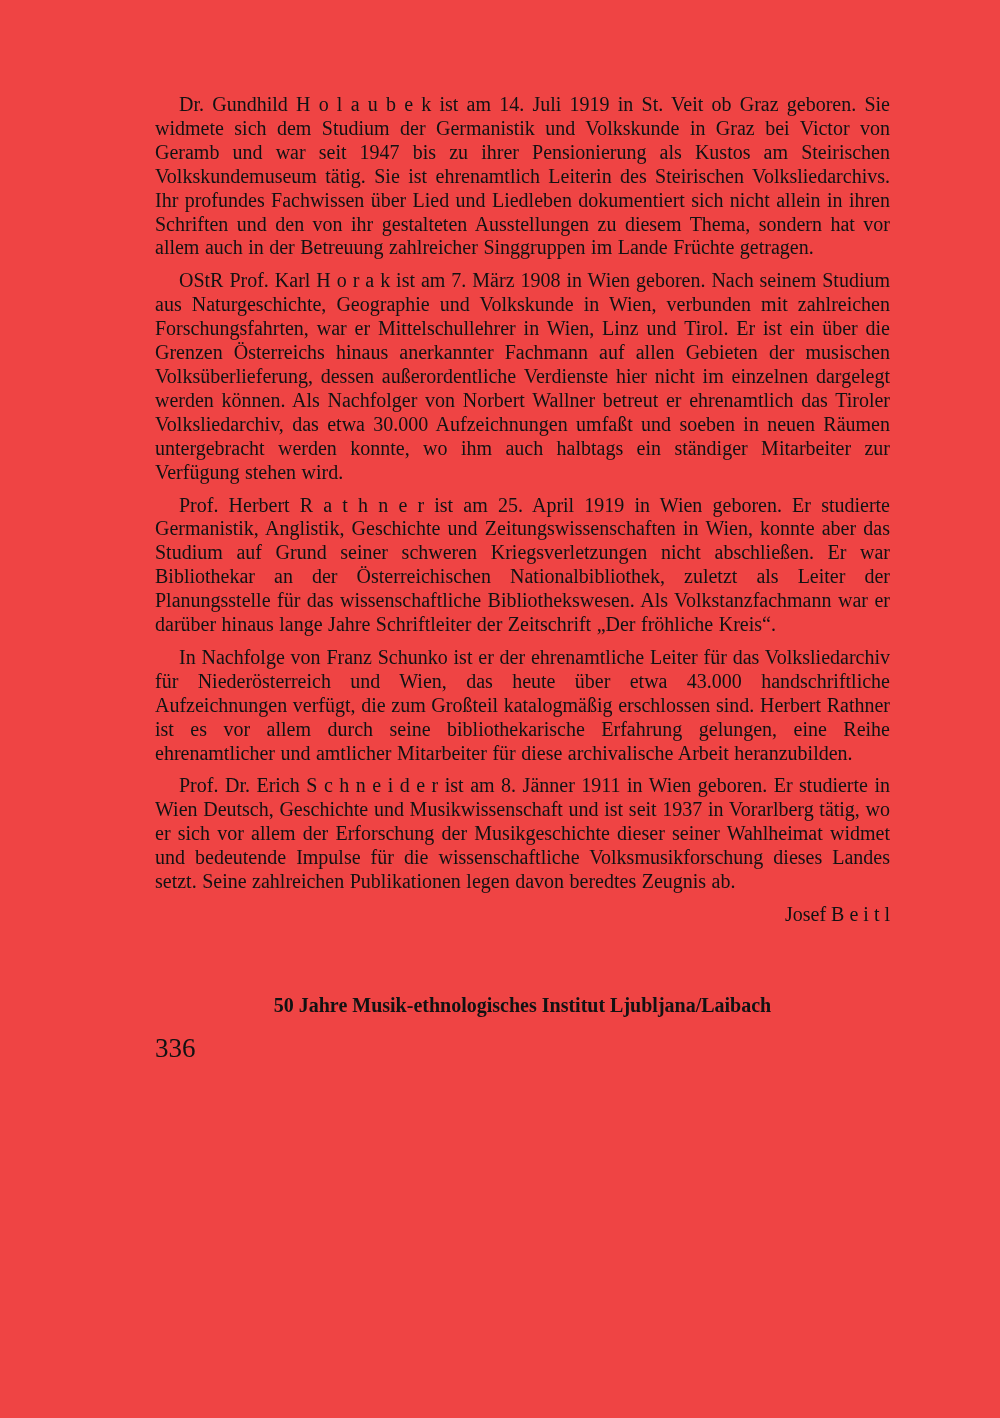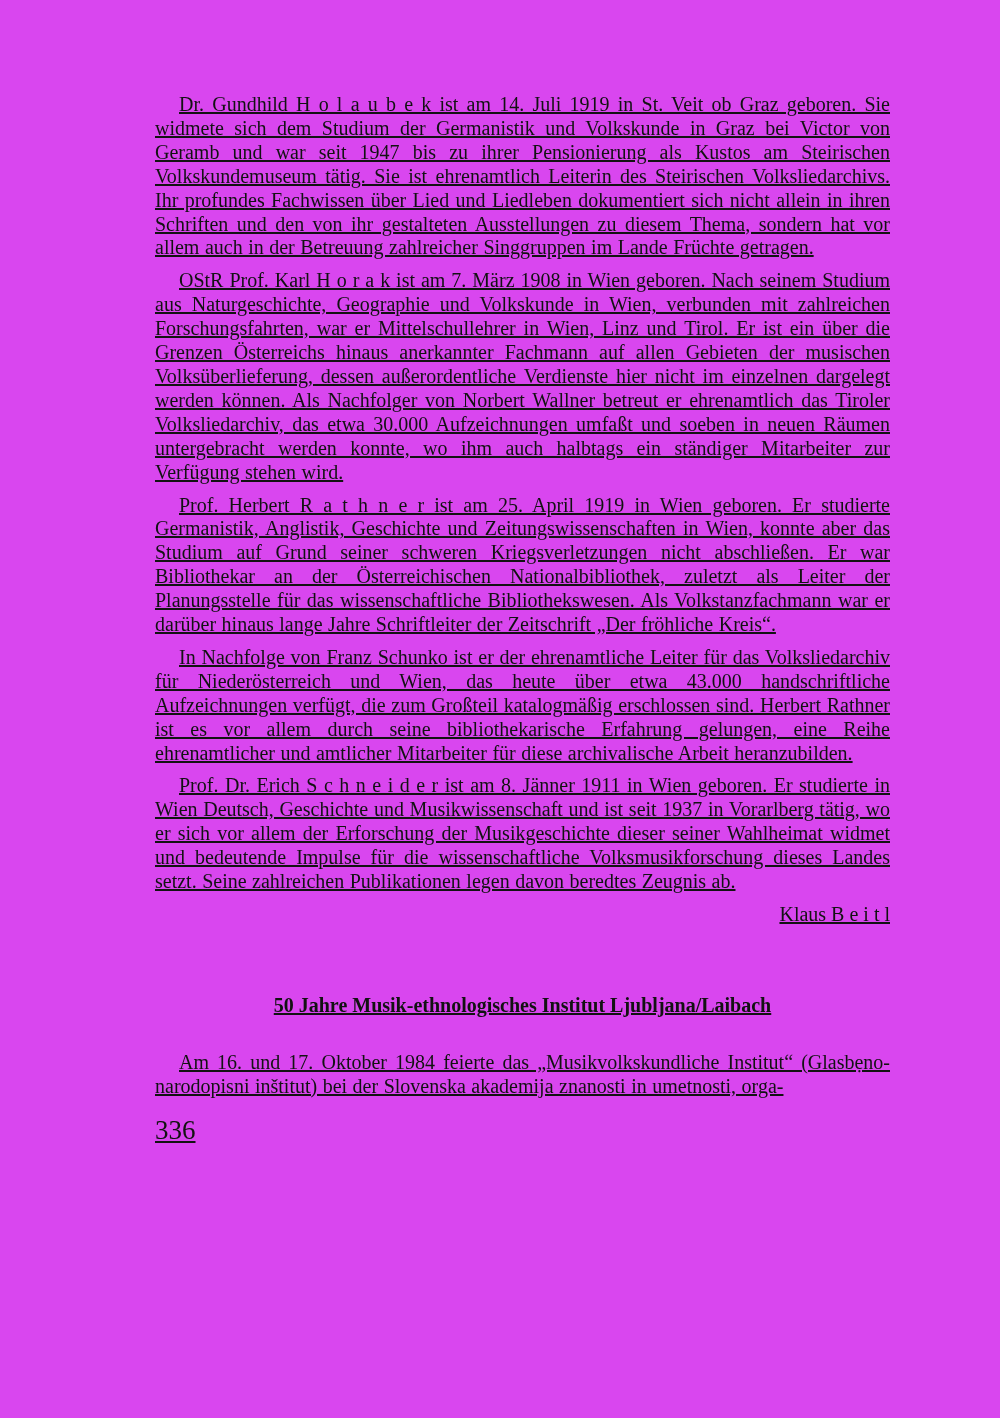--- a/index.html
+++ b/index.html
@@ -13,22 +13,21 @@
     position: relative;
     font-family: "Liberation Serif", "DejaVu Serif", serif;
     color: #121212;
     overflow: hidden;
   }
   .page {
     box-sizing: border-box;
     width: 1000px;
     height: 1418px;
     padding: 93px 110px 3px 155px;
-    background: #d946ef;
-    text-decoration: underline;
+    background: #ef4444;
   }
   .text-block {
     width: 735px;
   }
   .par {
     font-size: 20px;
     line-height: 23.9px;
     text-align: justify;
     text-indent: 24px;
     margin: 0 0 9px 0;
@@ -68,22 +67,21 @@
 
     <p class="par">OStR Prof. Karl H o r a k ist am 7. März 1908 in Wien geboren. Nach seinem Studium aus Naturgeschichte, Geographie und Volkskunde in Wien, verbunden mit zahlreichen Forschungsfahrten, war er Mittelschullehrer in Wien, Linz und Tirol. Er ist ein über die Grenzen Österreichs hinaus anerkannter Fachmann auf allen Gebieten der musischen Volksüberlieferung, dessen außerordentliche Verdienste hier nicht im einzelnen dargelegt werden können. Als Nachfolger von Norbert Wallner betreut er ehrenamtlich das Tiroler Volksliedarchiv, das etwa 30.000 Aufzeichnungen umfaßt und soeben in neuen Räumen untergebracht werden konnte, wo ihm auch halbtags ein ständiger Mitarbeiter zur Verfügung stehen wird.</p>
 
     <p class="par">Prof. Herbert R a t h n e r ist am 25. April 1919 in Wien geboren. Er studierte Germanistik, Anglistik, Geschichte und Zeitungswissenschaften in Wien, konnte aber das Studium auf Grund seiner schweren Kriegsverletzungen nicht abschließen. Er war Bibliothekar an der Österreichischen Nationalbibliothek, zuletzt als Leiter der Planungsstelle für das wissenschaftliche Bibliothekswesen. Als Volkstanzfachmann war er darüber hinaus lange Jahre Schriftleiter der Zeitschrift „Der fröhliche Kreis“.</p>
 
     <p class="par">In Nachfolge von Franz Schunko ist er der ehrenamtliche Leiter für das Volksliedarchiv für Niederösterreich und Wien, das heute über etwa 43.000 handschriftliche Aufzeichnungen verfügt, die zum Großteil katalogmäßig erschlossen sind. Herbert Rathner ist es vor allem durch seine bibliothekarische Erfahrung gelungen, eine Reihe ehrenamtlicher und amtlicher Mitarbeiter für diese archivalische Arbeit heranzubilden.</p>
 
     <p class="par">Prof. Dr. Erich S c h n e i d e r ist am 8. Jänner 1911 in Wien geboren. Er studierte in Wien Deutsch, Geschichte und Musikwissenschaft und ist seit 1937 in Vorarlberg tätig, wo er sich vor allem der Erforschung der Musikgeschichte dieser seiner Wahlheimat widmet und bedeutende Impulse für die wissenschaftliche Volksmusikforschung dieses Landes setzt. Seine zahlreichen Publikationen legen davon beredtes Zeugnis ab.</p>
 
 
-    <p class="signature">Klaus B e i t l</p>
+    <p class="signature">Josef B e i t l</p>
 
     <h2 class="heading">50 Jahre Musik-ethnologisches Institut Ljubljana/Laibach</h2>
 
-    <p class="par after-heading">Am 16. und 17. Oktober 1984 feierte das „Musikvolkskundliche Institut“ (Glasbẹno-narodopisni inštitut) bei der Slovenska akademija znanosti in umetnosti, orga-</p>
 
     <div class="page-number">336</div>
 
   </div>
 </div>
 
 </body></html>

